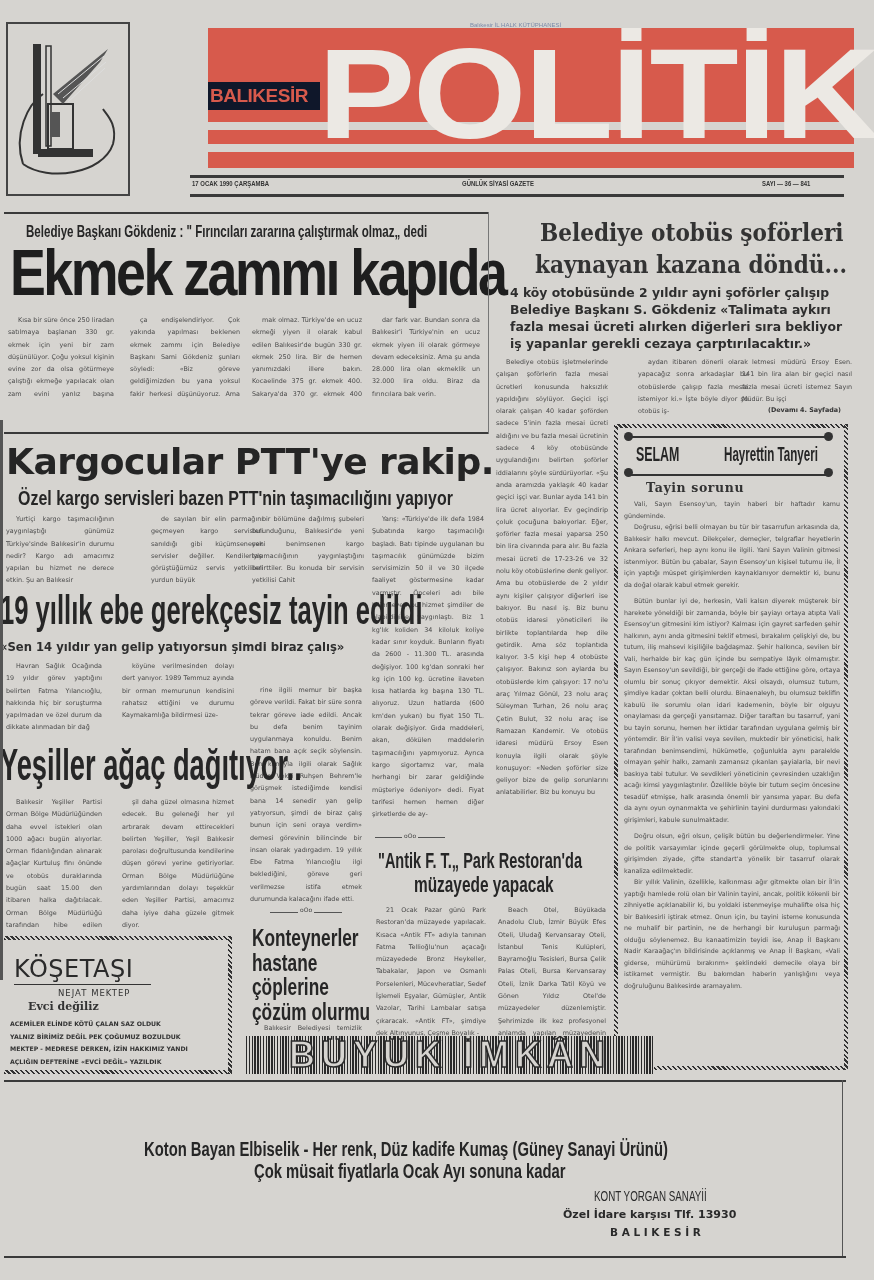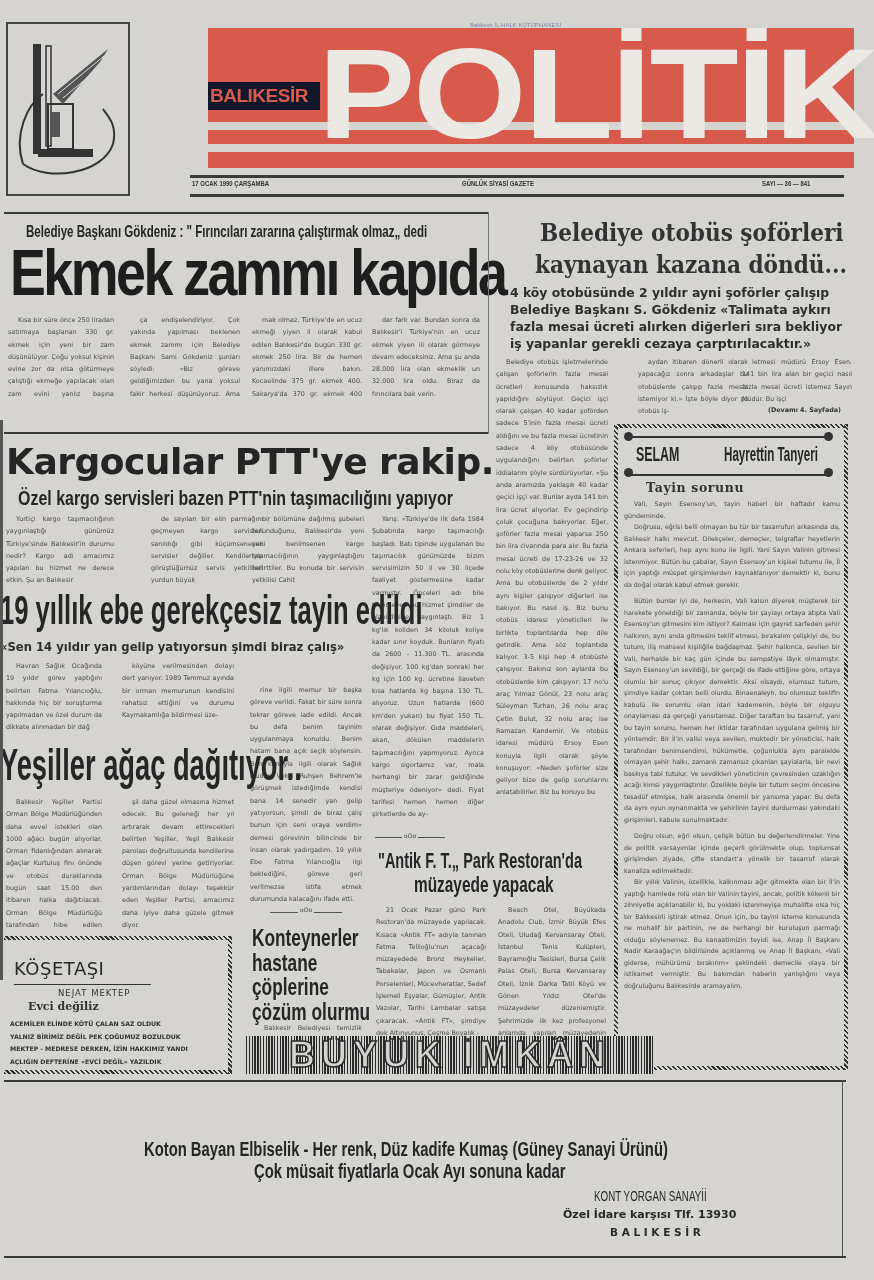--- a/index.html
+++ b/index.html
@@ -172,21 +172,21 @@
   <p>Vali, Sayın Esensoy'un, tayin haberi bir haftadır kamu gündeminde.</p>
   <p>Doğrusu, eğrisi belli olmayan bu tür bir tasarrufun arkasında da, Balıkesir halkı mevcut. Dilekçeler, demeçler, telgraflar heyetlerin Ankara seferleri, hep aynı konu ile ilgili. Yani Sayın Valinin gitmesi istenmiyor. Bütün bu çabalar, Sayın Esensoy'un kişisel tutumu ile, İl için yaptığı müspet girişimlerden kaynaklanıyor demektir ki, bunu da doğal olarak kabul etmek gerekir.</p>
   <p style="margin-top:5px">Bütün bunlar iyi de, herkesin, Vali kalsın diyerek müşterek bir harekete yöneldiği bir zamanda, böyle bir şayiayı ortaya atıpta Vali Esensoy'un gitmesini kim istiyor? Kalması için gayret sarfeden şehir halkının, aynı anda gitmesini teklif etmesi, bırakalım çelişkiyi de, bu tutum, iliş mahsevi kişiliğile bağdaşmaz. Şehir halkınca, sevilen bir Vali, herhalde bir kaç gün içinde bu sempatiye lâyık olmamıştır. Sayın Esensoy'un sevildiği, bir gerçeği de ifade ettiğine göre, ortaya olumlu bir sonuç çıkıyor demektir. Aksi olsaydı, olumsuz tutum, şimdiye kadar çoktan belli olurdu. Binaenaleyh, bu olumsuz teklifin kabulü ile sorumlu olan idari kademenin, böyle bir olguyu onaylaması da gerçeği yansıtamaz. Diğer taraftan bu tasarruf, yani bu tayin sorunu, hemen her iktidar tarafından uygulana gelmiş bir yöntemdir. Bir İl'in valisi veya sevilen, muktedir bir yöneticisi, halk tarafından benimsendimi, hükümetle, çoğunlukla aynı paralelde olmayan şehir halkı, zamanlı zamansız çıkanlan şayialarla, bir nevi baskıya tabi tutulur. Ve sevdikleri yöneticinin çevresinden uzaklığın acağı kimsi yaygınlaştırılır. Özellikle böyle bir tutum seçim öncesine tesadüf etmişse, halk arasında önemli bir yansıma yapar. Bu defa da aynı oyun oynanmakta ve şehirlinin tayini durdurması yakındaki girişimleri, kabule sunulmaktadır.</p>
   <p style="margin-top:5px">Doğru olsun, eğri olsun, çelişik bütün bu değerlendirmeler. Yine de politik varsayımlar içinde geçerli görülmekte olup, toplumsal girişimden ziyade, çifte standart'a yönelik bir tasarruf olarak kanaliza edilmektedir.</p>
   <p>Bir yıllık Valinin, özellikle, kalkınması ağır gitmekte olan bir İl'in yaptığı hamlede rolü olan bir Valinin tayini, ancak, politik kökenli bir zihniyetle açıklanabilir ki, bu yoldaki istenmeyişe muhalifte olsa hiç bir Balıkesirli iştirak etmez. Onun için, bu tayini isteme konusunda ne muhalif bir partinin, ne de herhangi bir kuruluşun parmağı olduğu söylenemez. Bu kanaatimizin teyidi ise, Anap İl Başkanı Nadir Karaağaç'ın bildirisinde açıklanmış ve Anap İl Başkanı, «Vali giderse, mühürümü bırakırım» şeklindeki demecile olaya bir istikamet vermiştir. Bu bakımdan haberin yanlışlığını veya doğruluğunu Balıkesirde aramayalım.</p>
 </div>
 
 <div class="zigzag" style="left:4px;top:936px;width:228px;height:4px;"></div>
 <div class="zigzag" style="left:4px;top:1070px;width:228px;height:4px;"></div>
 <div class="zigzag" style="left:228px;top:936px;width:4px;height:138px;"></div>
-<div class="abs" style="left:14px;top:954px;font-family:'DejaVu Sans',sans-serif;font-size:18px;line-height:30px;color:#2a2a2a;letter-spacing:0.5px;">KÖŞETAŞI</div>
+<div class="abs" style="left:14px;top:954px;font-family:'DejaVu Sans',sans-serif;font-size:24px;line-height:30px;color:#2a2a2a;letter-spacing:0.5px;">KÖŞETAŞI</div>
 <div class="abs" style="left:14px;top:984px;width:137px;height:1px;background:#333;"></div>
 <div class="abs" style="left:58px;top:988px;font-family:'DejaVu Sans',sans-serif;font-size:8.5px;letter-spacing:1px;color:#333;">NEJAT MEKTEP</div>
 <div class="abs serifb" style="left:28px;top:1000px;font-size:11px;">Evci değiliz</div>
 <div class="abs" style="left:10px;top:1018px;font-family:'DejaVu Sans',sans-serif;font-size:6.2px;line-height:12.5px;color:#333;font-weight:bold;white-space:nowrap;">
   <div>ACEMİLER ELİNDE KÖTÜ ÇALAN SAZ OLDUK</div>
   <div>YALNIZ BİRİMİZ DEĞİL PEK ÇOĞUMUZ BOZULDUK</div>
   <div>MEKTEP - MEDRESE DERKEN, İZİN HAKKIMIZ YANDI</div>
   <div>AÇLIĞIN DEFTERİNE «EVCİ DEĞİL» YAZILDIK</div>
 </div>
 

